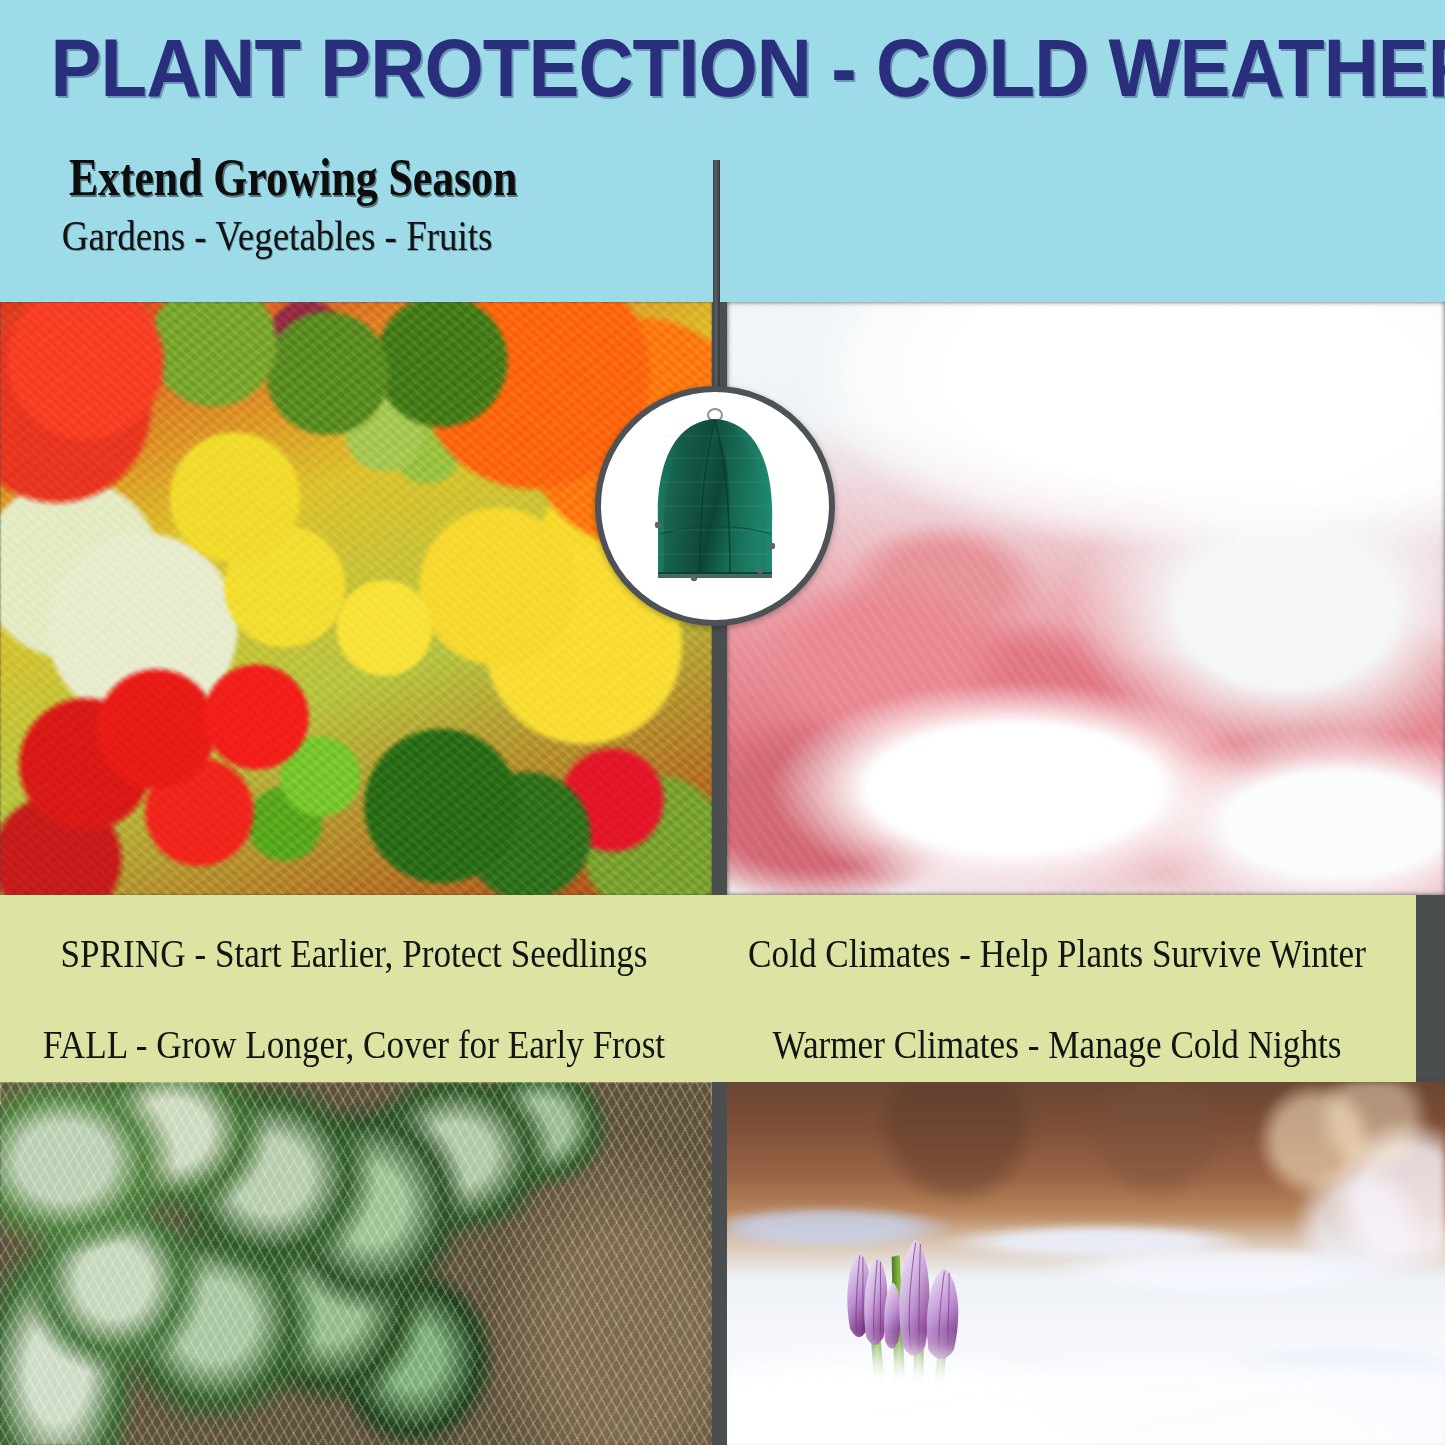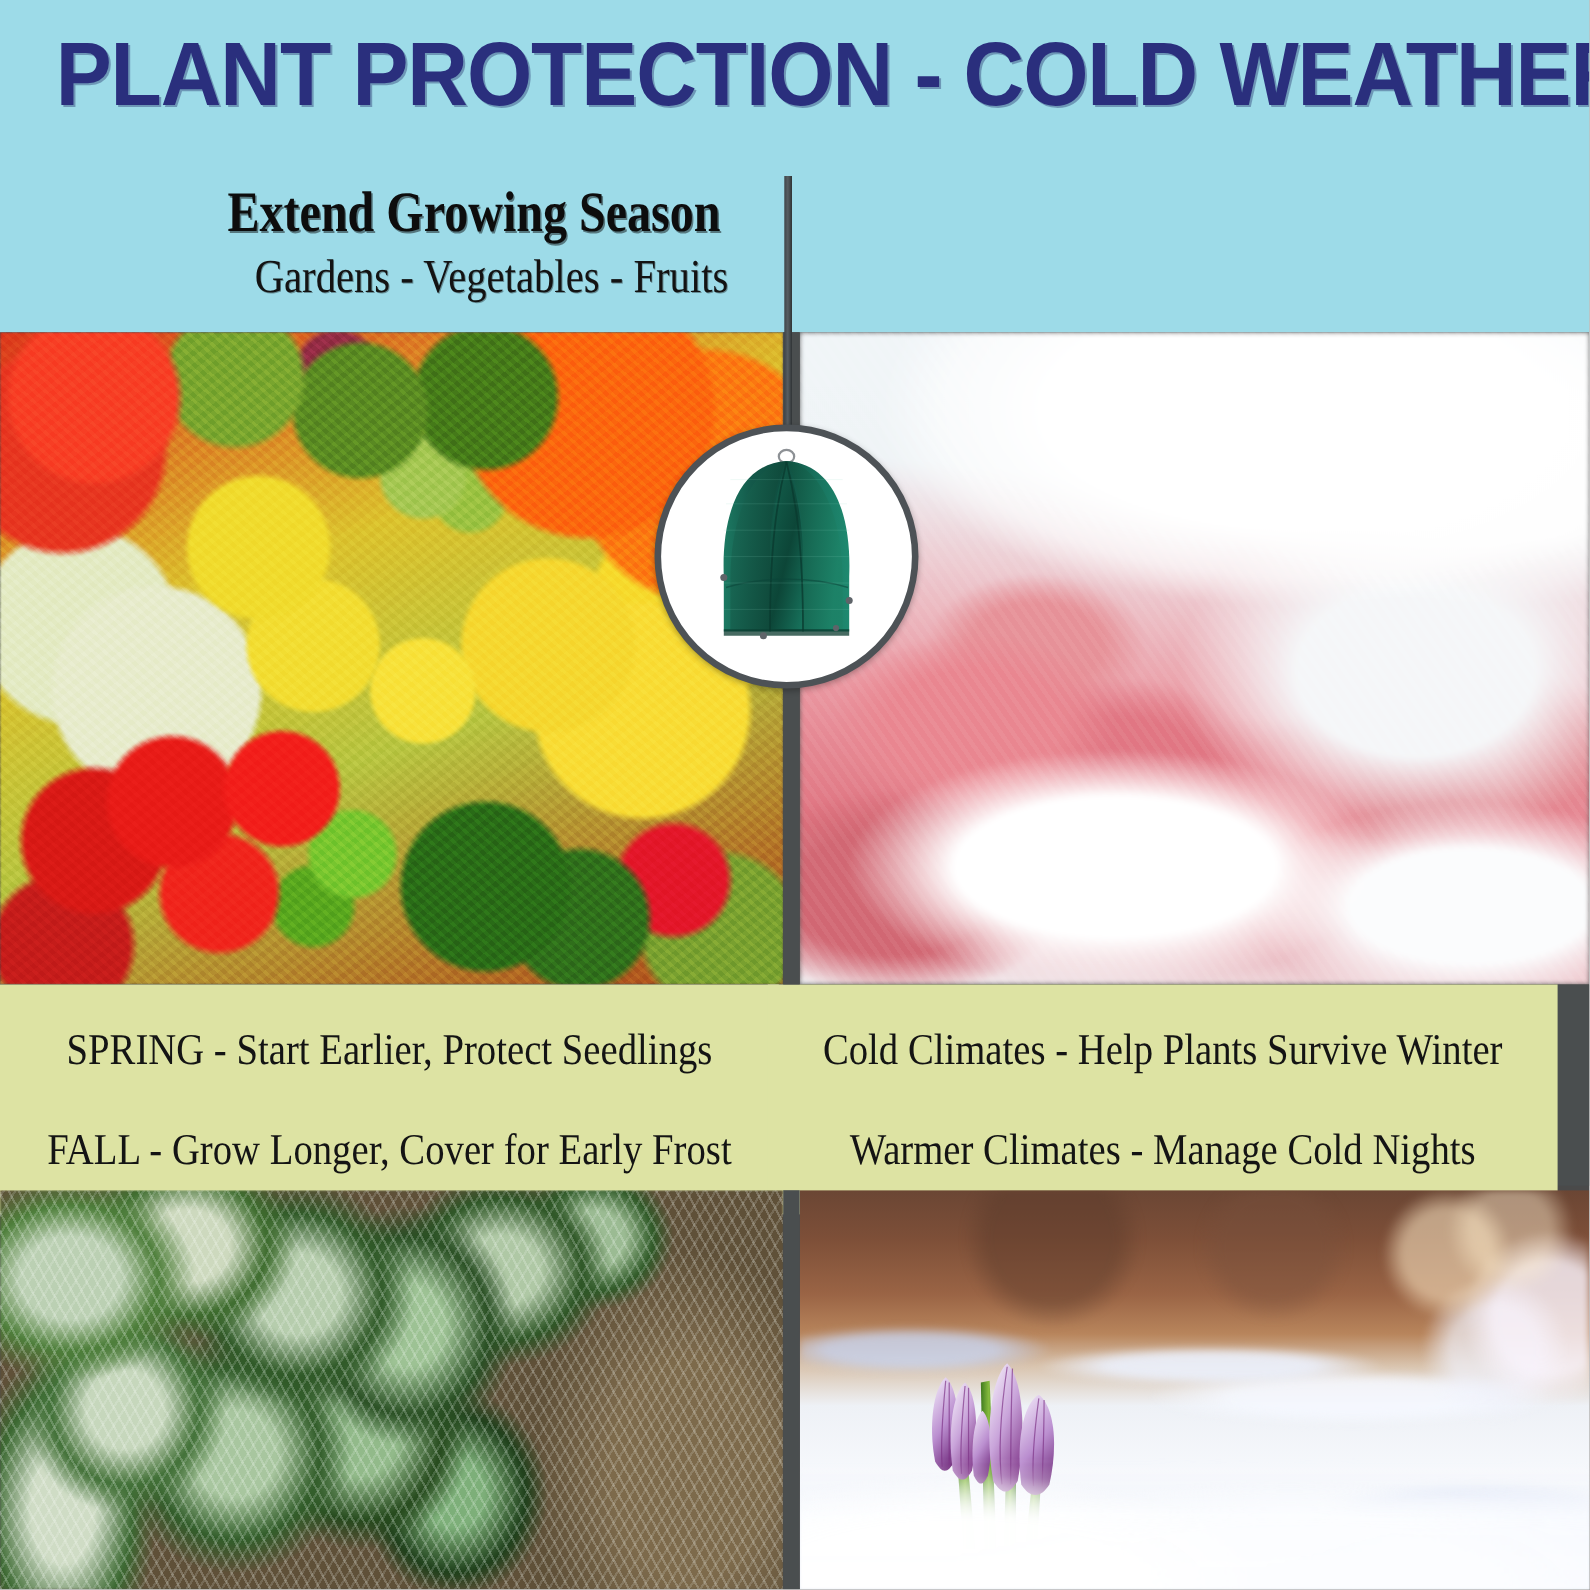--- a/index.html
+++ b/index.html
@@ -37,24 +37,25 @@
     letter-spacing: -1px;
     line-height: 92px;
     transform: scaleX(0.93);
     transform-origin: center top;
     white-space: nowrap;
     text-shadow: 2px 2px 0 rgba(20,25,90,0.35);
   }
 
   .header-col {
     position: absolute;
-    top: 164px;
+    top: 148px;
     height: 150px;
-    text-align: right;
+    text-align: left;
     color: #111111;
+    padding-left: 12px;
   }
   .header-col.left  { left: 0px;   width: 712px; }
   .header-col.right { left: 727px; width: 718px; }
 
   .col-head {
     font-family: "Liberation Serif", serif;
     font-weight: 700;
     font-size: 52px;
     line-height: 60px;
     color: #0d0d0d;

